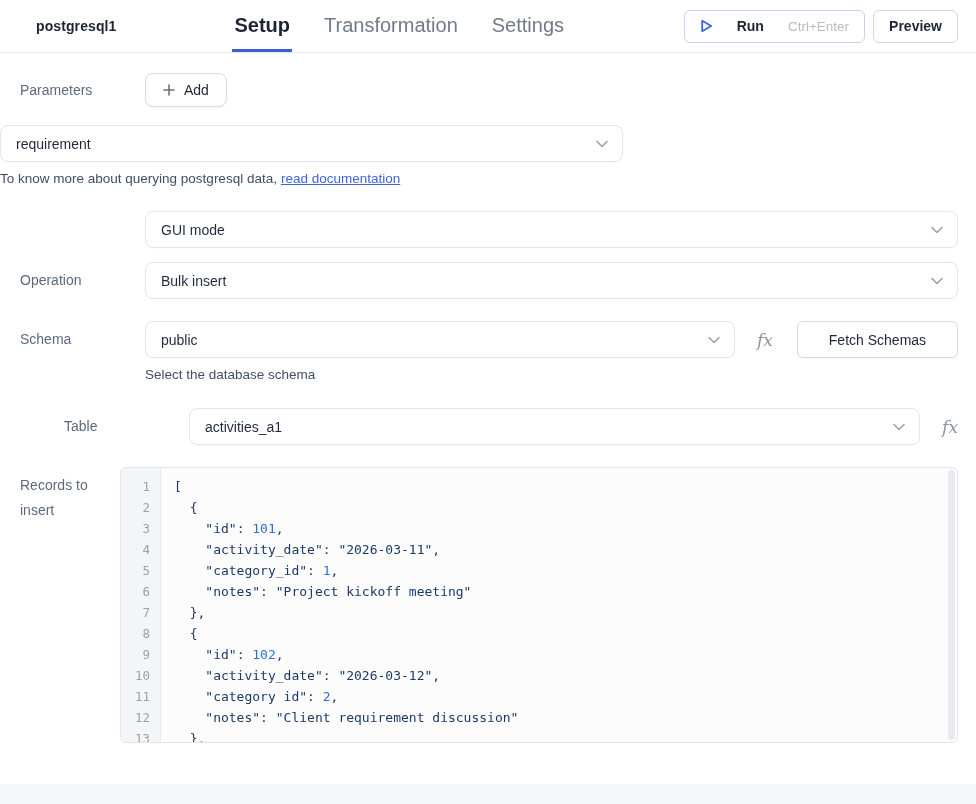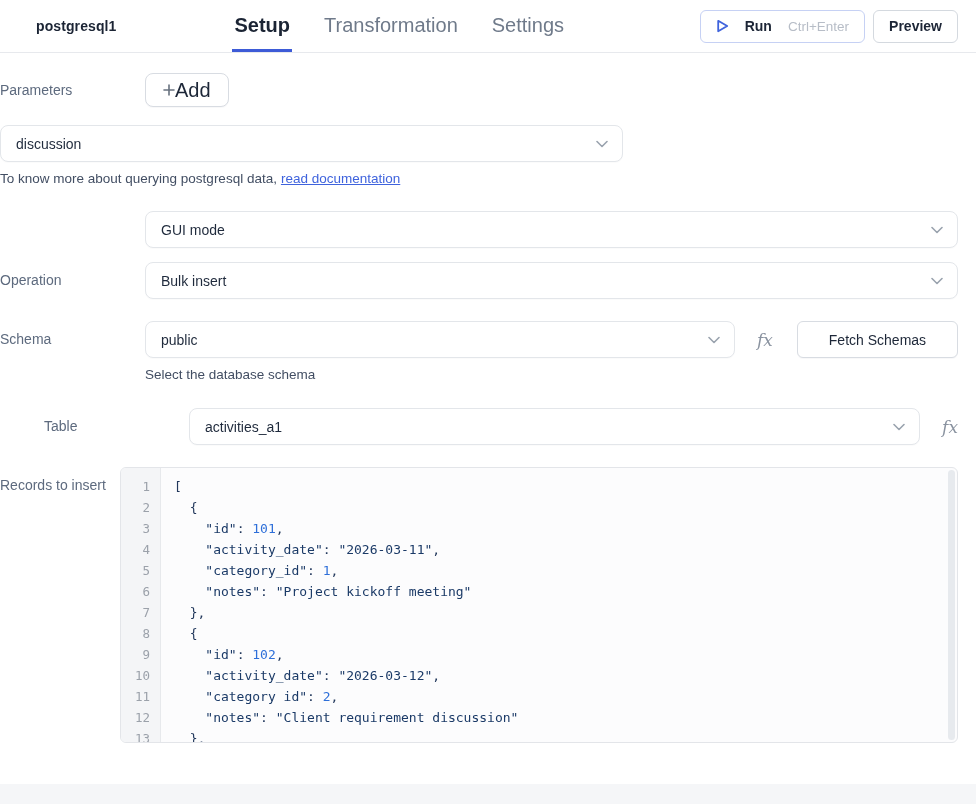--- a/index.html
+++ b/index.html
@@ -26,52 +26,52 @@
   .tabs { display:flex; margin-left:116px; gap:30px; }
   .tab {
     display:flex; align-items:center; height:100%;
     font-size:20px; color:#6f7a8a; cursor:pointer;
     border:none; background:none; font-family:inherit;
     border-bottom:3px solid transparent; padding:2px 2px 0 2px;
   }
   .tab.active { color:#1b2434; font-weight:700; border-bottom-color:#3d5bd7; }
   .header-actions { margin-left:auto; margin-right:18px; align-self:center; display:flex; gap:8px; }
   .btn {
-    display:inline-flex; align-items:center; gap:16px;
+    display:inline-flex; align-items:center; gap:24px;
     background:#fff; cursor:pointer; font-family:inherit;
     border-radius:6px; height:33px; padding:0 15px;
     font-size:14px; font-weight:600; color:#1c2536;
   }
   .btn-run { border:1px solid #c6d1f4; }
   .btn-run .shortcut { color:#b7bdc7; font-weight:400; font-size:13.5px; }
   .btn-preview { border:1px solid #d4d9df; }
 
   
   main { flex:1; padding-top:20px; background:#fff; }
   .row { display:flex; }
   .row-label {
-    flex:0 0 145px; 
+    flex:0 0 145px; padding-left:20px;
     font-size:14px; color:#5d6a7e; line-height:25px;
   }
   .row-label.v-center { display:flex; align-items:center; }
   .row-content { flex:1; margin-right:18px; min-width:0; }
   .control-line { display:flex; align-items:center; }
 
   .mb-params { margin-bottom:18px; }
   .mb-source { margin-bottom:25px; }
   .mb-mode   { margin-bottom:14px; }
   .mb-op     { margin-bottom:22px; }
   .mb-schema { margin-bottom:26px; }
   .mb-table  { margin-bottom:22px;margin-left:44px; }
 
   .add-btn {
-    display:inline-flex; align-items:center; 
+    display:inline-flex; align-items:center; gap:9px;
     height:34px; padding:0 17px;
     border:1px solid #d8dce2; border-radius:8px; background:#fff;
-    font-family:inherit; font-size:20px; font-weight:500; color:#1d2738; cursor:pointer;
+    font-family:inherit; font-size:14px; font-weight:500; color:#1d2738; cursor:pointer;
     box-shadow:0 1px 1px rgba(20,30,60,.03);
   }
 
   .select {
     position:relative; height:37px; background:#fff;
     border:1px solid #e3e6ea; border-radius:8px;
     display:flex; align-items:center; padding:0 36px 0 15px;
     font-size:14px; color:#1f2a3c; cursor:pointer;
     box-shadow:0 1px 1px rgba(20,30,60,.02);
   }
@@ -165,21 +165,21 @@
               </svg>
           </span>
           <span>Add</span>
         </button>
       </div>
     </div>
 
     <div class="row mb-source">
       <div class="row-content">
         <div class="select w-source">
-          <span>discussion</span>
+          <span>requirement</span>
           <span class="chev">
             <svg width="12" height="8" viewBox="0 0 12 8">
                 <path d="M1 1.5 L6 6.5 L11 1.5" fill="none" stroke="#9aa3ae" stroke-width="1.6" stroke-linecap="round" stroke-linejoin="round"></path>
               </svg>
           </span>
         </div>
         <div class="helper">
           <span>To know more about querying postgresql data,</span><a>read documentation</a>
         </div>
       </div>

